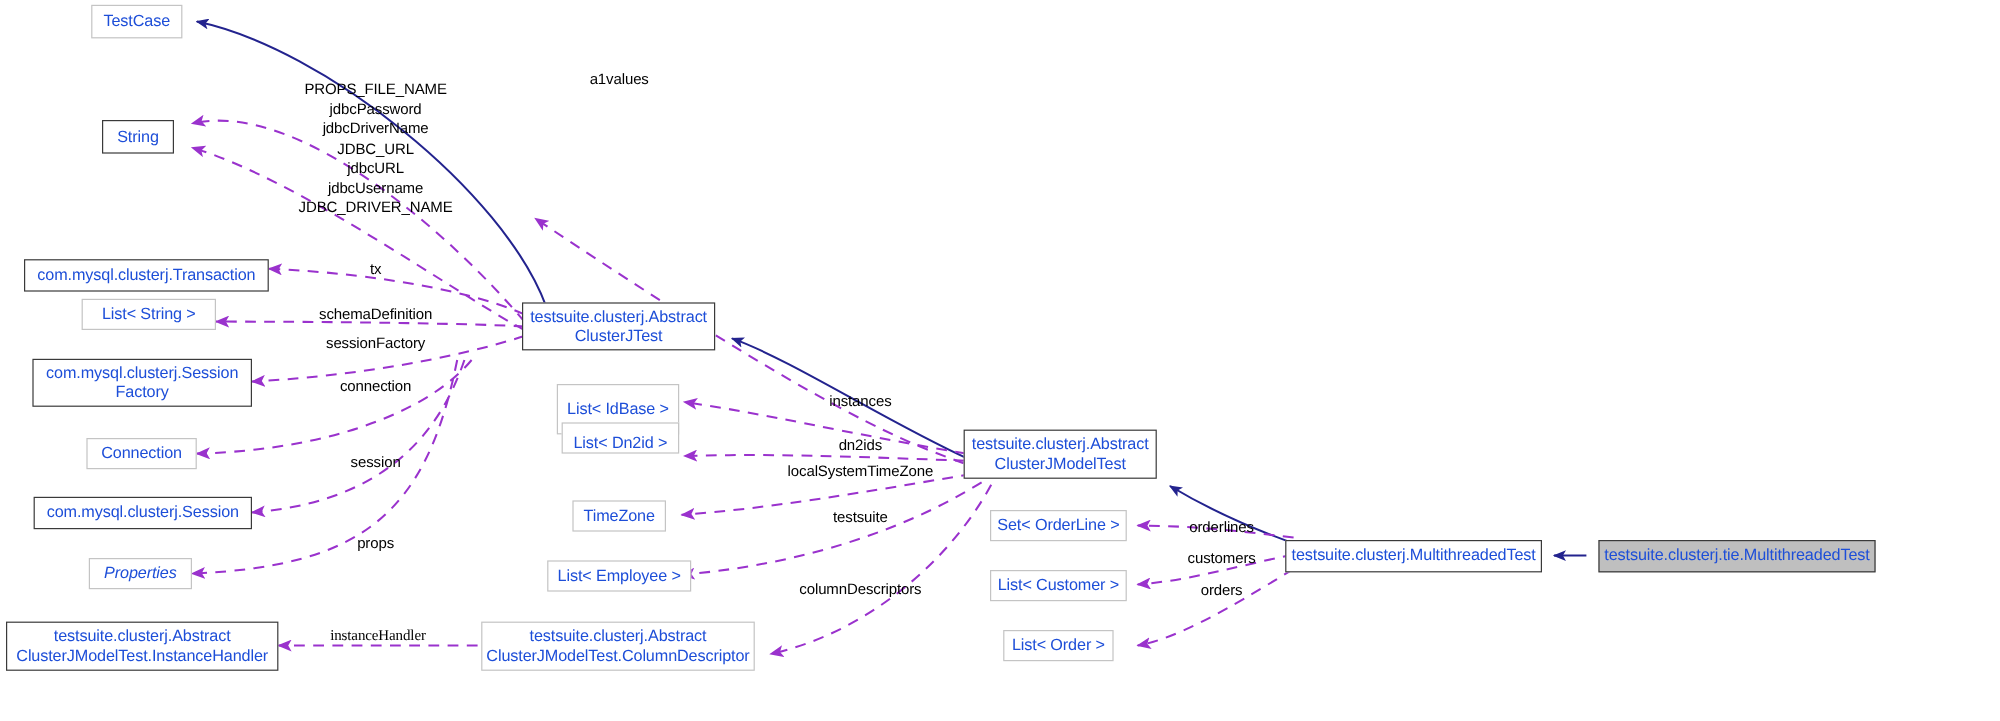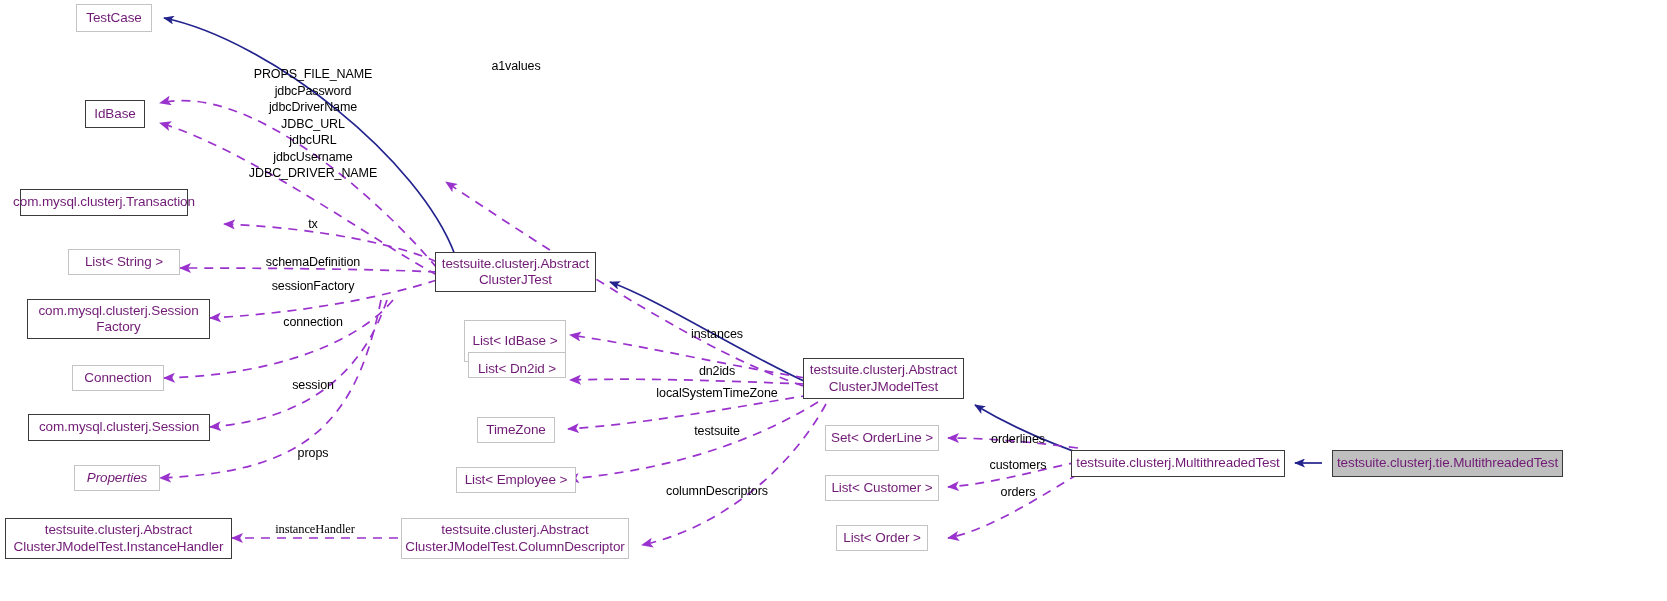--- a/index.html
+++ b/index.html
@@ -25,21 +25,21 @@
   .node {
     position: absolute;
     box-sizing: border-box;
     display: flex;
     align-items: center;
     justify-content: center;
     text-align: center;
     background: #ffffff;
     font-size: 13.5px;
     line-height: 16.5px;
-    color: #701a75;
+    color: #1d4ed8;
     white-space: pre;
     letter-spacing: -0.1px;
     z-index: 5;
   }
   .node.thin {
     border: 1px solid #c4c4c4;
   }
   .node.thick {
     border: 1.6px solid #3a3a3a;
   }
@@ -106,24 +106,24 @@
       <path d="M 1078,462 C 1030,472 990,484 948,487"></path>
       <path d="M 1078,474 C 1020,510 980,532 948,538"></path>
     </g>
   </svg>
 
   <div class="node thin" style="left:76px; top:4px; width:76px; height:28px;">
     <span>TestCase</span>
   </div>
 
   <div class="node thick" style="left:85px; top:100px; width:60px; height:28px;">
-    <span>IdBase</span>
-  </div>
-
-  <div class="node thick" style="left:20px; top:189px; width:168px; height:27px;justify-content:center;">
+    <span>String</span>
+  </div>
+
+  <div class="node thick" style="left:20px; top:216px; width:204px; height:27px;justify-content:center;">
     <span>com.mysql.clusterj.Transaction</span>
   </div>
 
   <div class="node thin" style="left:68px; top:249px; width:112px; height:26px;">
     <span>List&lt; String &gt;</span>
   </div>
 
   <div class="node thick" style="left:27px; top:299px; width:183px; height:40px;">
     <span>com.mysql.clusterj.Session
 Factory</span>

